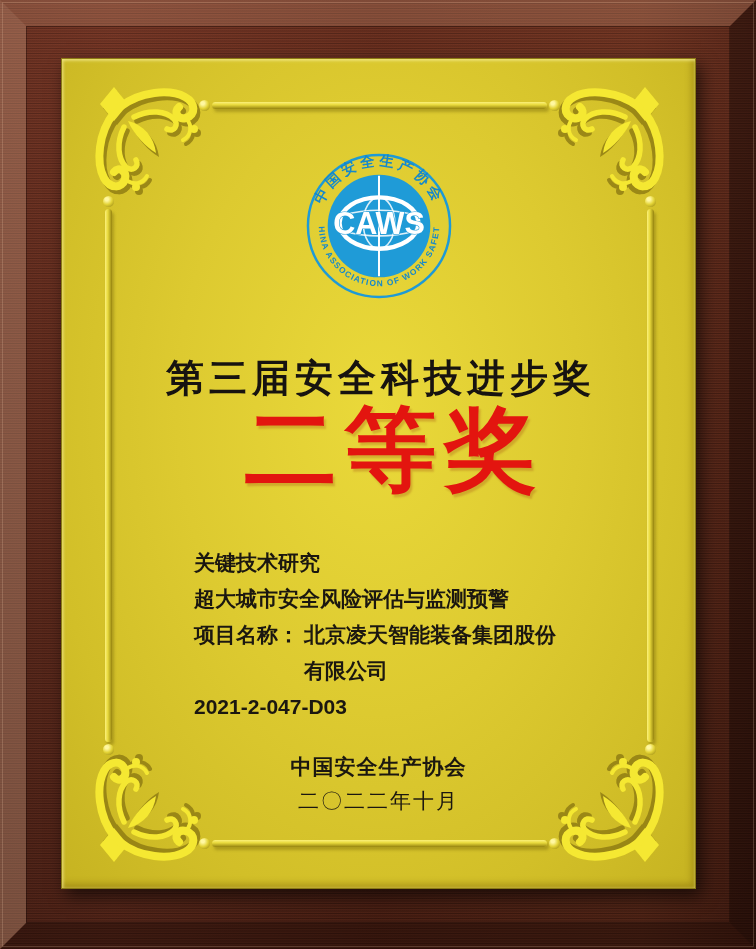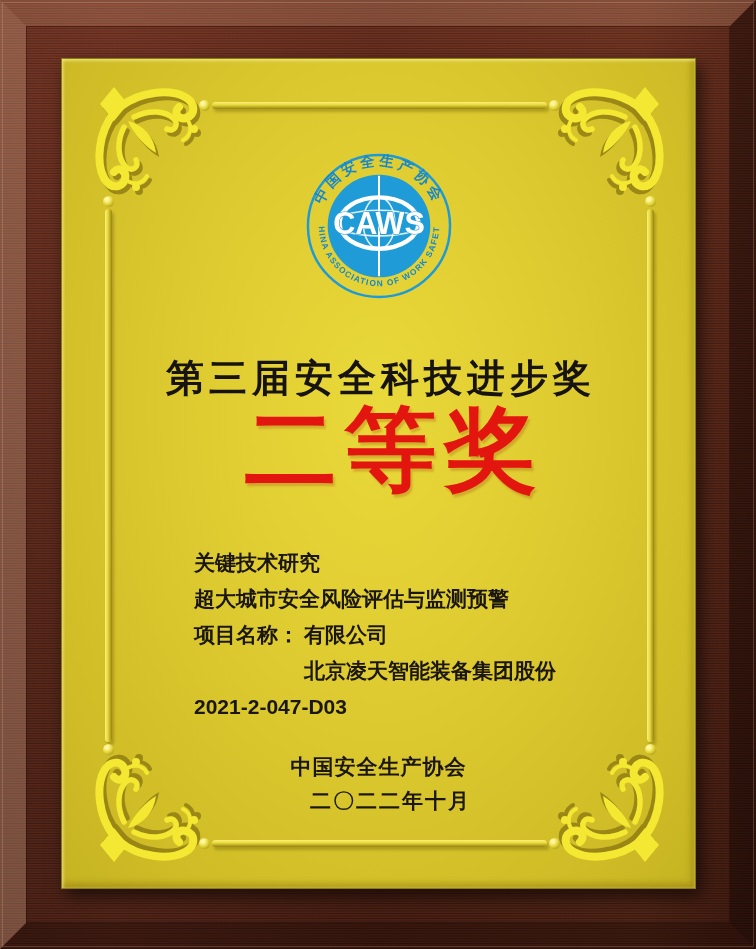--- a/index.html
+++ b/index.html
@@ -82,22 +82,22 @@
     text-shadow:2px 3px 2px rgba(140,30,10,.22); }
 
   .fields { position:absolute; left:132px; top:486px; width:470px;
     color:#1b1710; font-size:21px; font-weight:bold; line-height:36px; }
   .field-row { display:flex; align-items:flex-start; }
   .field-label { width:110px; flex:0 0 110px; }
   .field-value {}
 
   .issuer { position:absolute; left:0; top:694px; width:100%; text-align:center;
     font-size:21px; font-weight:bold; color:#1b1710; letter-spacing:1px; }
-  .date { position:absolute; left:12px; top:728px; width:100%; text-align:center;
-    font-size:21px; font-weight:bold; color:#1b1710; letter-spacing:2px; }
+  .date { position:absolute; left:0; top:728px; width:100%; text-align:center;
+    font-size:21px; font-weight:normal; color:#1b1710; letter-spacing:2px; }
 
   .caws-text { font-family:"Liberation Sans", sans-serif; font-weight:bold;
     paint-order:stroke; }
 </style>
 </head>
 <body>
 
 <svg width="0" height="0" style="position:absolute" aria-hidden="true">
   <defs>
     <g id="ornpaths" stroke-linecap="round">
@@ -175,22 +175,22 @@
     <div class="fields">
       <div class="field-row">
         <div class="field-value">
           <div>关键技术研究</div>
           <div>超大城市安全风险评估与监测预警</div>
         </div>
       </div>
       <div class="field-row">
         <div class="field-label">项目名称：</div>
         <div class="field-value">
+          <div>北京凌天智能装备集团股份</div>
           <div>有限公司</div>
-          <div>北京凌天智能装备集团股份</div>
         </div>
       </div>
       <div class="field-row">
         <div class="field-value">
           <div>2021-2-047-D03</div>
         </div>
       </div>
     </div>
 
     <div class="issuer">中国安全生产协会</div>

